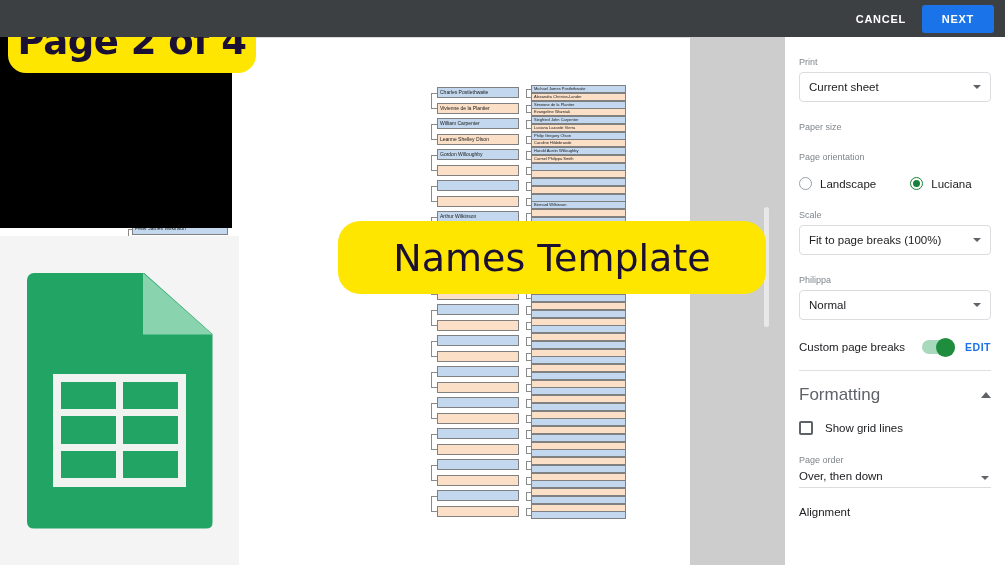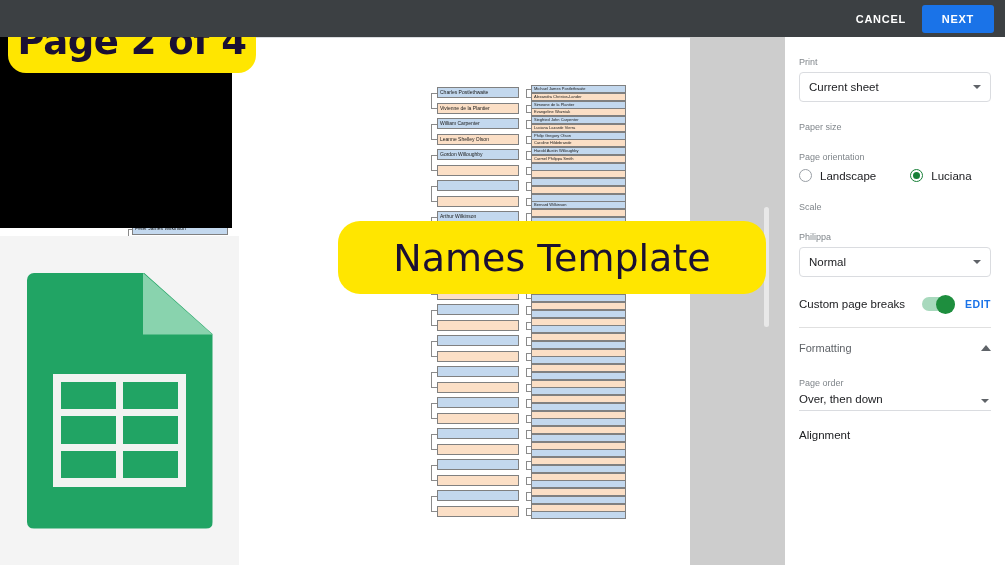--- a/index.html
+++ b/index.html
@@ -121,21 +121,21 @@
   .sb-select {
     position: relative; height: 30px; border: 1px solid #dadce0; border-radius: 4px;
     display: flex; align-items: center; padding: 0 9px;
     font-size: 11.5px; color: #202124; background: #fff; cursor: pointer;
   }
   .caret {
     position: absolute; right: 9px; top: 50%; margin-top: -2px;
     width: 0; height: 0; border-left: 4px solid transparent;
     border-right: 4px solid transparent; border-top: 4px solid #5f6368;
   }
-  .radio-row { display: flex; align-items: center; margin-top: 7px; }
+  .radio-row { display: flex; align-items: center; margin-top: 15px; }
   .radio-item { display: flex; align-items: center; cursor: pointer; }
   .radio-item + .radio-item { margin-left: 34px; }
   .radio {
     width: 13px; height: 13px; border-radius: 50%;
     border: 1.6px solid #9aa0a6; margin-right: 8px; position: relative;
   }
   .radio.on { border-color: #188038; }
   .radio.on::after {
     content: ""; position: absolute; left: 50%; top: 50%;
     width: 7px; height: 7px; margin: -3.5px 0 0 -3.5px;
@@ -157,21 +157,21 @@
   }
   .edit-link {
     font-size: 10.5px; font-weight: bold; color: #1a73e8;
     letter-spacing: .5px; cursor: pointer;
   }
   .divider { height: 1px; background: #e0e0e0; margin: 16px 0 0 0; }
   .acc-head {
     display: flex; align-items: center; justify-content: space-between;
     padding: 14px 14px 4px 14px; cursor: pointer;
   }
-  .acc-title { font-size: 11px; color: #5f6368; }
+  .acc-title { font-size: 17px; color: #5f6368; }
   .chev-up {
     width: 0; height: 0; border-left: 5px solid transparent;
     border-right: 5px solid transparent; border-bottom: 6px solid #5f6368;
   }
   .check-row { display: flex; align-items: center; margin-top: 12px; cursor: pointer; }
   .cbox {
     width: 14px; height: 14px; border: 2px solid #5f6368; border-radius: 2px;
     margin-right: 12px; position: relative; background: #fff;
   }
   .cbox.on { background: #188038; border-color: #188038; }
@@ -517,20 +517,24 @@
           <span class="radio"></span>
           <span class="radio-label">Landscape</span>
         </div>
         <div class="radio-item">
           <span class="radio on"></span>
           <span class="radio-label">Luciana</span>
         </div>
       </div>
 
       <div class="sb-label">Scale</div>
+      <div class="sb-select">
+        <span>Fit to page breaks (100%)</span>
+        <span class="caret"></span>
+      </div>
 
       <div class="sb-label">Philippa</div>
       <div class="sb-select">
         <span>Normal</span>
         <span class="caret"></span>
       </div>
 
       <div class="toggle-row">
         <span class="toggle-label">Custom page breaks</span>
         <span class="switch"></span>
@@ -539,20 +543,24 @@
 
       <div class="divider"></div>
     </div>
 
     <div class="acc-head">
       <span class="acc-title">Formatting</span>
       <span class="chev-up"></span>
     </div>
 
     <div class="sb-section">
+      <div class="check-row">
+        <span class="cbox"></span>
+        <span class="check-label">Show grid lines</span>
+      </div>
 
       <div class="sb-label">Page order</div>
       <div class="underline-field">
         <span>Over, then down</span>
         <span class="caret"></span>
       </div>
 
       <div class="sb-plain">Alignment</div>
     </div>
   </div>

